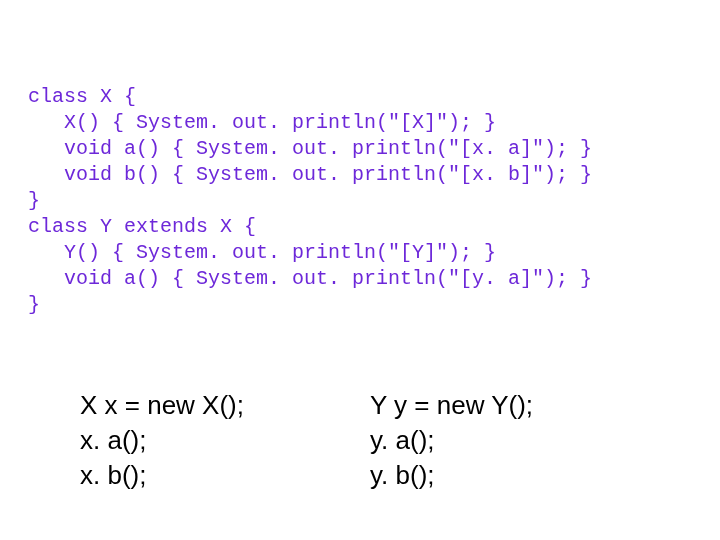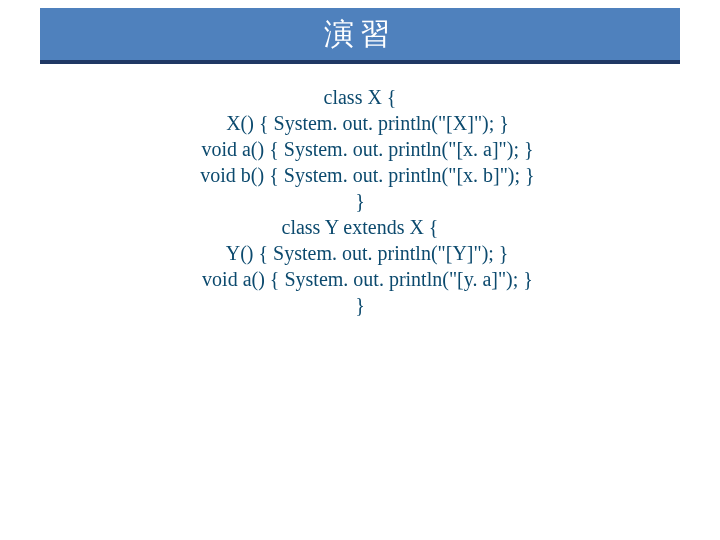--- a/index.html
+++ b/index.html
@@ -33,26 +33,25 @@
     color: #ffffff;
     font-size: 30px;
     letter-spacing: 6px;
     font-weight: 400;
   }
   .code-block {
     position: absolute;
     left: 28px;
     right: 28px;
     top: 84px;
-    font-family: Liberation Serif, serif;
+    font-family: Liberation Mono, monospace;
     font-size: 20px;
     line-height: 1.3;
     white-space: pre;
-    color: #0c4a6e;
-    text-align: center;
+    color: #6d28d9;
   }
   .instruction {
     position: absolute;
     left: 28px;
     right: 28px;
     top: 306px;
     font-size: 21px;
     line-height: 1.35;
     color: #000;
   }
@@ -72,29 +71,34 @@
     color: #000;
   }
   .snippet.left { width: 290px; }
   .snippet.right { flex: 1; }
 </style>
 </head>
 <body>
 
 <div class="slide">
 
-  <div class="title-band">
-    <div class="title">演習</div>
-  </div>
 
   <div class="code-block">class X {
    X() { System. out. println("[X]"); }
    void a() { System. out. println("[x. a]"); }
    void b() { System. out. println("[x. b]"); }
 }
 class Y extends X {
    Y() { System. out. println("[Y]"); }
    void a() { System. out. println("[y. a]"); }
 }</div>
 
 
+  <div class="snippets">
+    <div class="snippet left">X x = new X();
+x. a();
+x. b();</div>
+    <div class="snippet right">Y y = new Y();
+y. a();
+y. b();</div>
+  </div>
 
 </div>
 
 </body></html>

